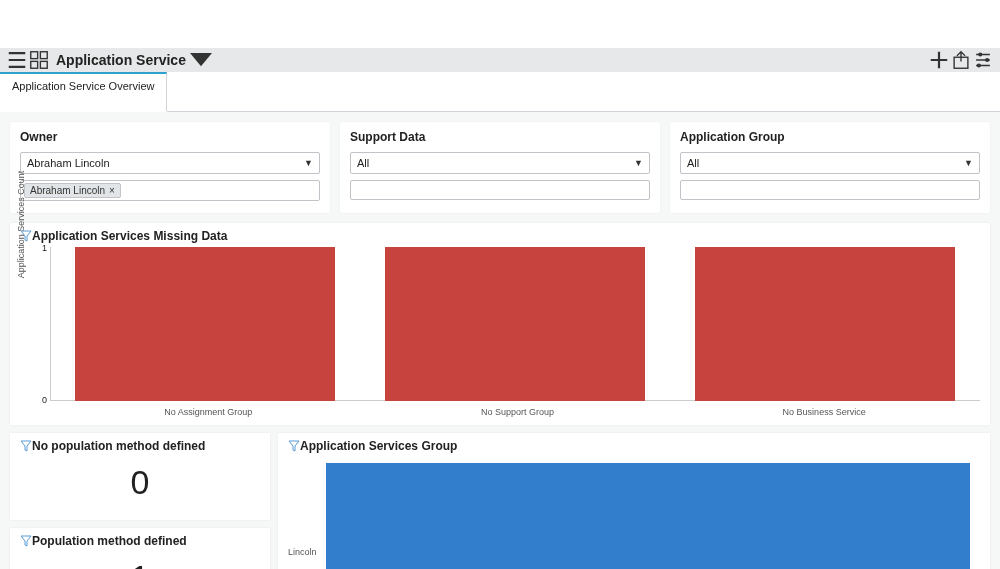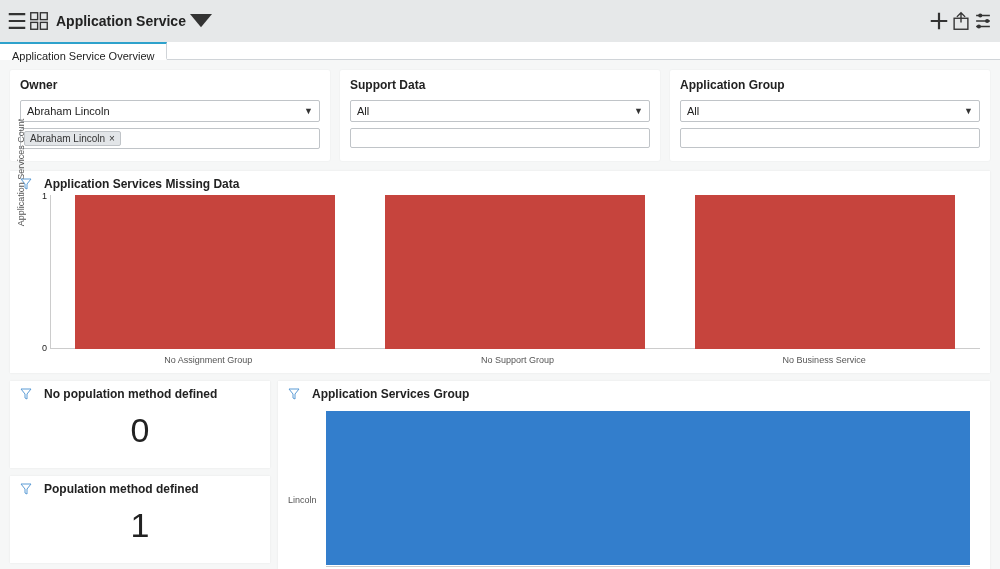--- a/index.html
+++ b/index.html
@@ -1,39 +1,39 @@
 <!DOCTYPE html>
 <html><head>
 <meta charset="utf-8">
 <style>
   * { box-sizing: border-box; margin: 0; padding: 0; }
   html, body { width: 1000px; height: 569px; font-family: Arial, Helvetica, sans-serif; font-size: 12px; color: #222; background: #fff; overflow: hidden; }
   
-  .topbar { height: 42px; background: #e6e8e9; display: flex; align-items: center; padding: 0 6px; }
+  .topbar { height: 24px; background: #e6e8e9; display: flex; align-items: center; padding: 0 6px; margin-top: 48px; }
   .top-icon { width: 22px; height: 22px; display: flex; align-items: center; justify-content: center; cursor: pointer; color: #333; }
   .top-title { font-size: 14px; font-weight: 600; margin-left: 6px; margin-right: 4px; }
   .spacer { flex: 1; }
   
-  .tabs { height: 18px; background: #fff; display: flex; border-bottom: 1px solid #d0d4d8; }
+  .tabs { height: 40px; background: #fff; display: flex; border-bottom: 1px solid #d0d4d8; }
   .tab { padding: 6px 12px; font-size: 11px; background: #eef0f1; border-right: 1px solid #d0d4d8; cursor: pointer; }
   .tab.active { background: #fff; border-top: 2px solid #2ea2cc; border-bottom: 2px solid #fff; margin-bottom: -1px; }
   
   .filters { display: flex; gap: 10px; padding: 10px; background: #f6f7f7; }
   .filter-card { flex: 1; background: #fff; padding: 8px 10px 12px; border-radius: 2px; box-shadow: 0 0 2px rgba(0,0,0,.07); }
   .filter-card h4 { font-size: 12px; font-weight: 600; margin-bottom: 8px; }
   .select-box { width: 100%; height: 22px; border: 1px solid #c0c4c8; border-radius: 2px; background: #fff; display: flex; align-items: center; padding: 0 6px; font-size: 11px; cursor: pointer; position: relative; }
   .select-box:after { content: "▼"; position: absolute; right: 6px; font-size: 9px; color: #333; }
   .chip-row { margin-top: 6px; border: 1px solid #c0c4c8; border-radius: 2px; min-height: 20px; padding: 2px 3px; }
   .chip { display: inline-flex; align-items: center; background: #e2e5e8; border: 1px solid #c0c4c8; border-radius: 2px; padding: 1px 5px; font-size: 10px; color: #333; }
   .chip .x { margin-left: 4px; cursor: pointer; font-size: 10px; }
   
   .body-grid { display: grid; grid-template-columns: 260px 1fr; grid-template-rows: auto auto; gap: 8px; padding: 0 10px 10px; background: #f6f7f7; }
   .wide-range { grid-column: 1 / span 2; background: #fff; padding: 6px 10px 8px; box-shadow: 0 0 2px rgba(0,0,0,.07); }
   .widget { background: #fff; padding: 6px 10px 8px; box-shadow: 0 0 2px rgba(0,0,0,.07); }
-  .widget-title { display: flex; align-items: center; gap: 12px; font-size: 12px; font-weight: 600; margin-bottom: 4px; }
+  .widget-title { display: flex; align-items: center; gap: 0; font-size: 12px; font-weight: 600; margin-bottom: 4px; }
   .funnel-icon { width: 12px; height: 12px; display: inline-flex; align-items: center; justify-content: center; color: #5b9bd5; }
   .funnel-icon svg { width: 12px; height: 12px; }
   .left-stack { display: flex; flex-direction: column; gap: 8px; }
   .big-num { font-size: 34px; font-weight: 400; text-align: center; padding: 6px 0 10px; }
   
   .chart1 { position: relative; height: 170px; display: flex; padding-bottom: 16px; }
   .chart1 .ylabel { position: absolute; left:-4px; top: 50%; transform: rotate(-90deg) translateX(50%); transform-origin: left top; font-size: 9px; color: #555; }
   .chart1 .axis { position: absolute; left: 30px; right: 0; top: 0; bottom: 16px; border-left: 1px solid #ccc; border-bottom: 1px solid #ccc; }
   .chart1 .tick0 { position: absolute; left: 22px; bottom: 12px; font-size: 9px; }
   .chart1 .tick1 { position: absolute; left: 22px; top: -4px; font-size: 9px; }

